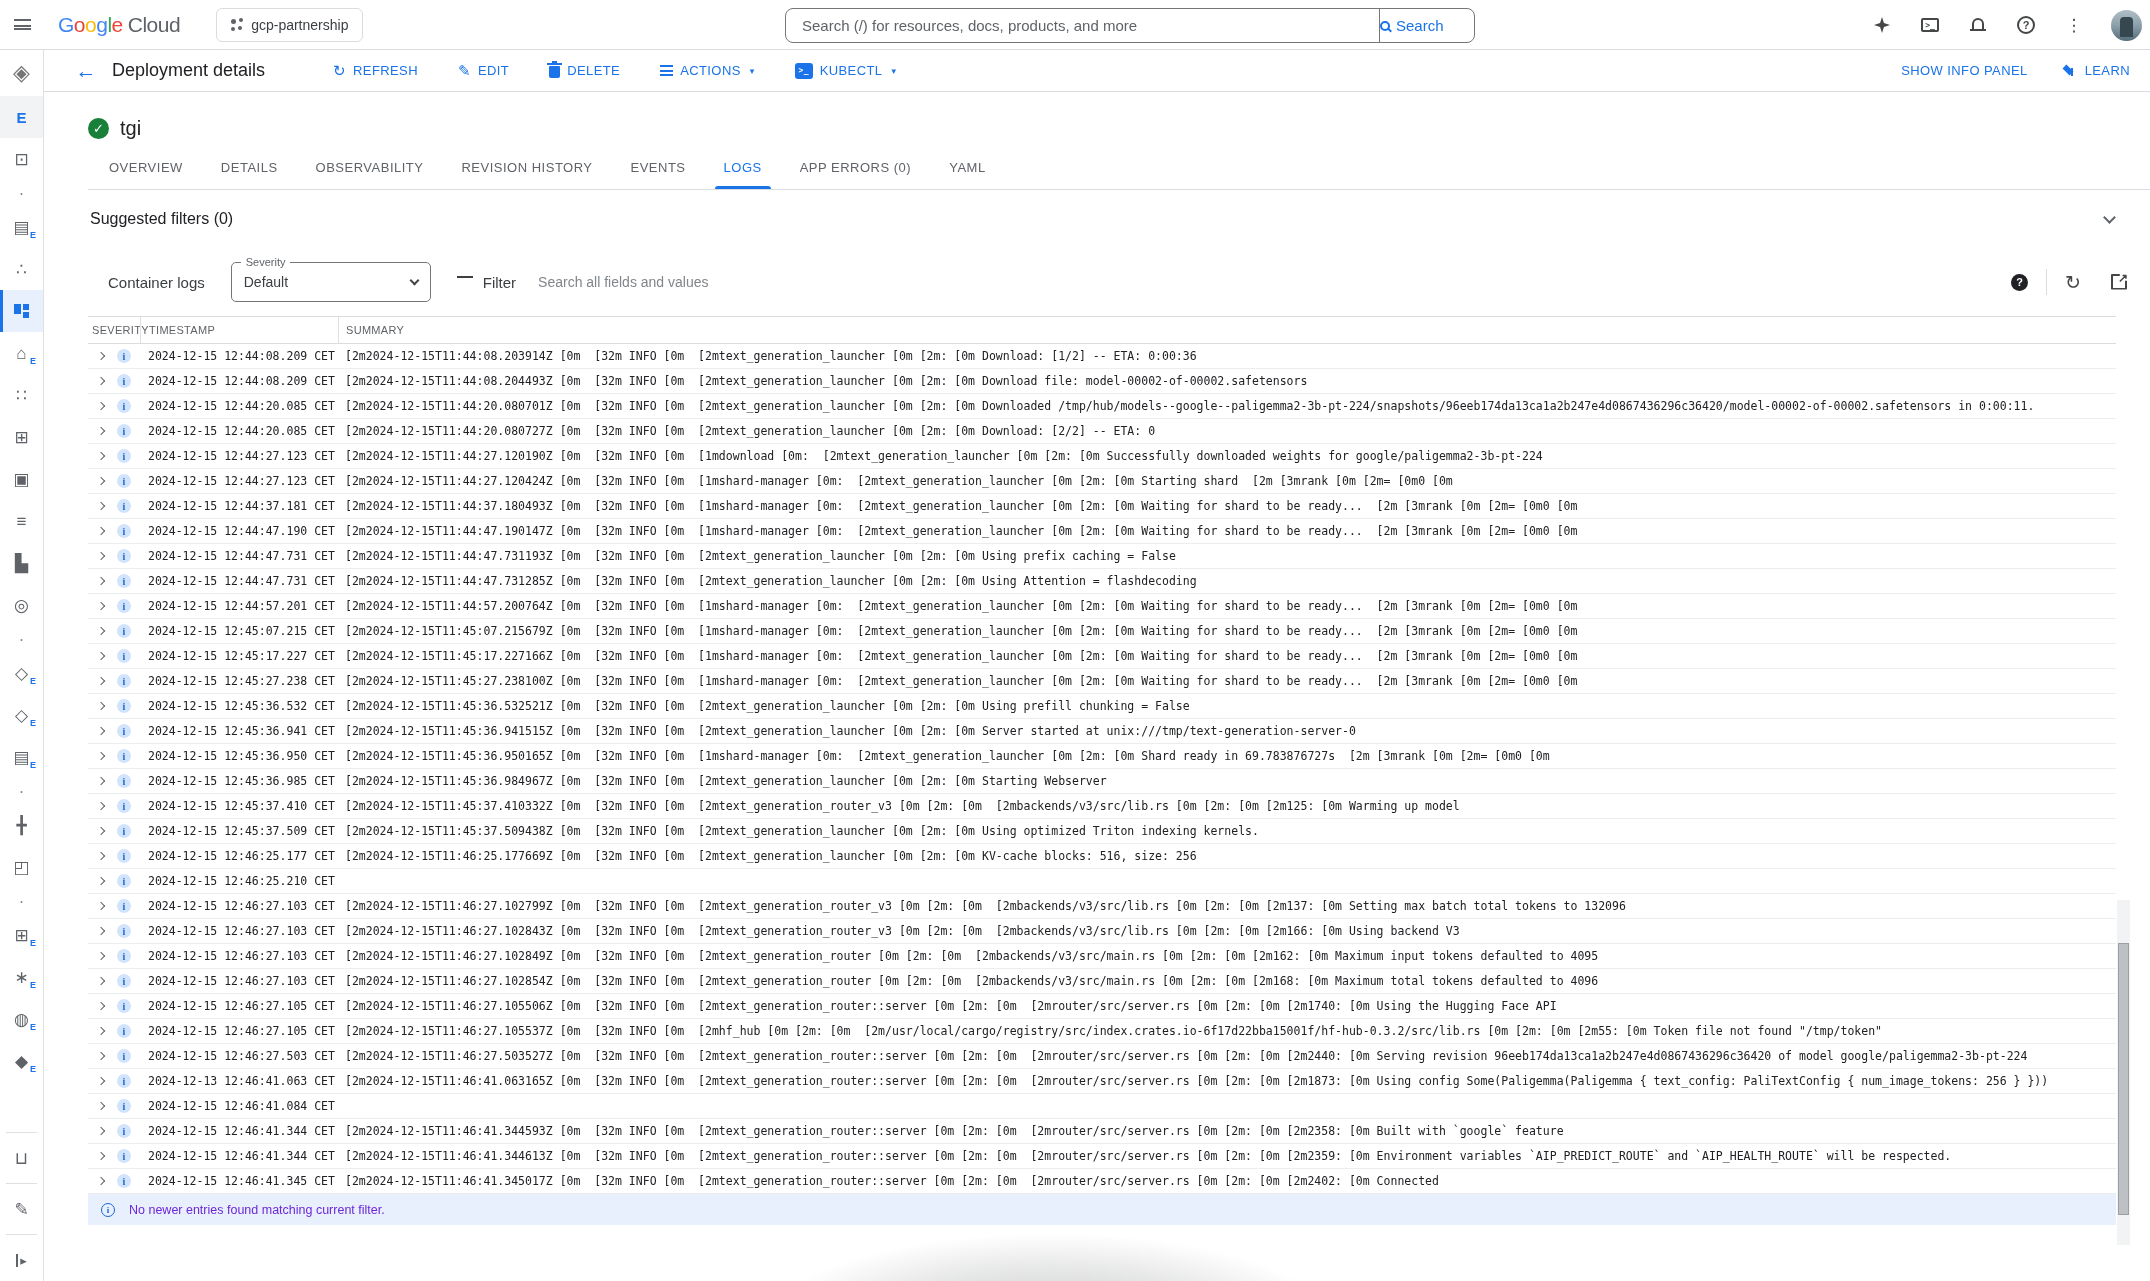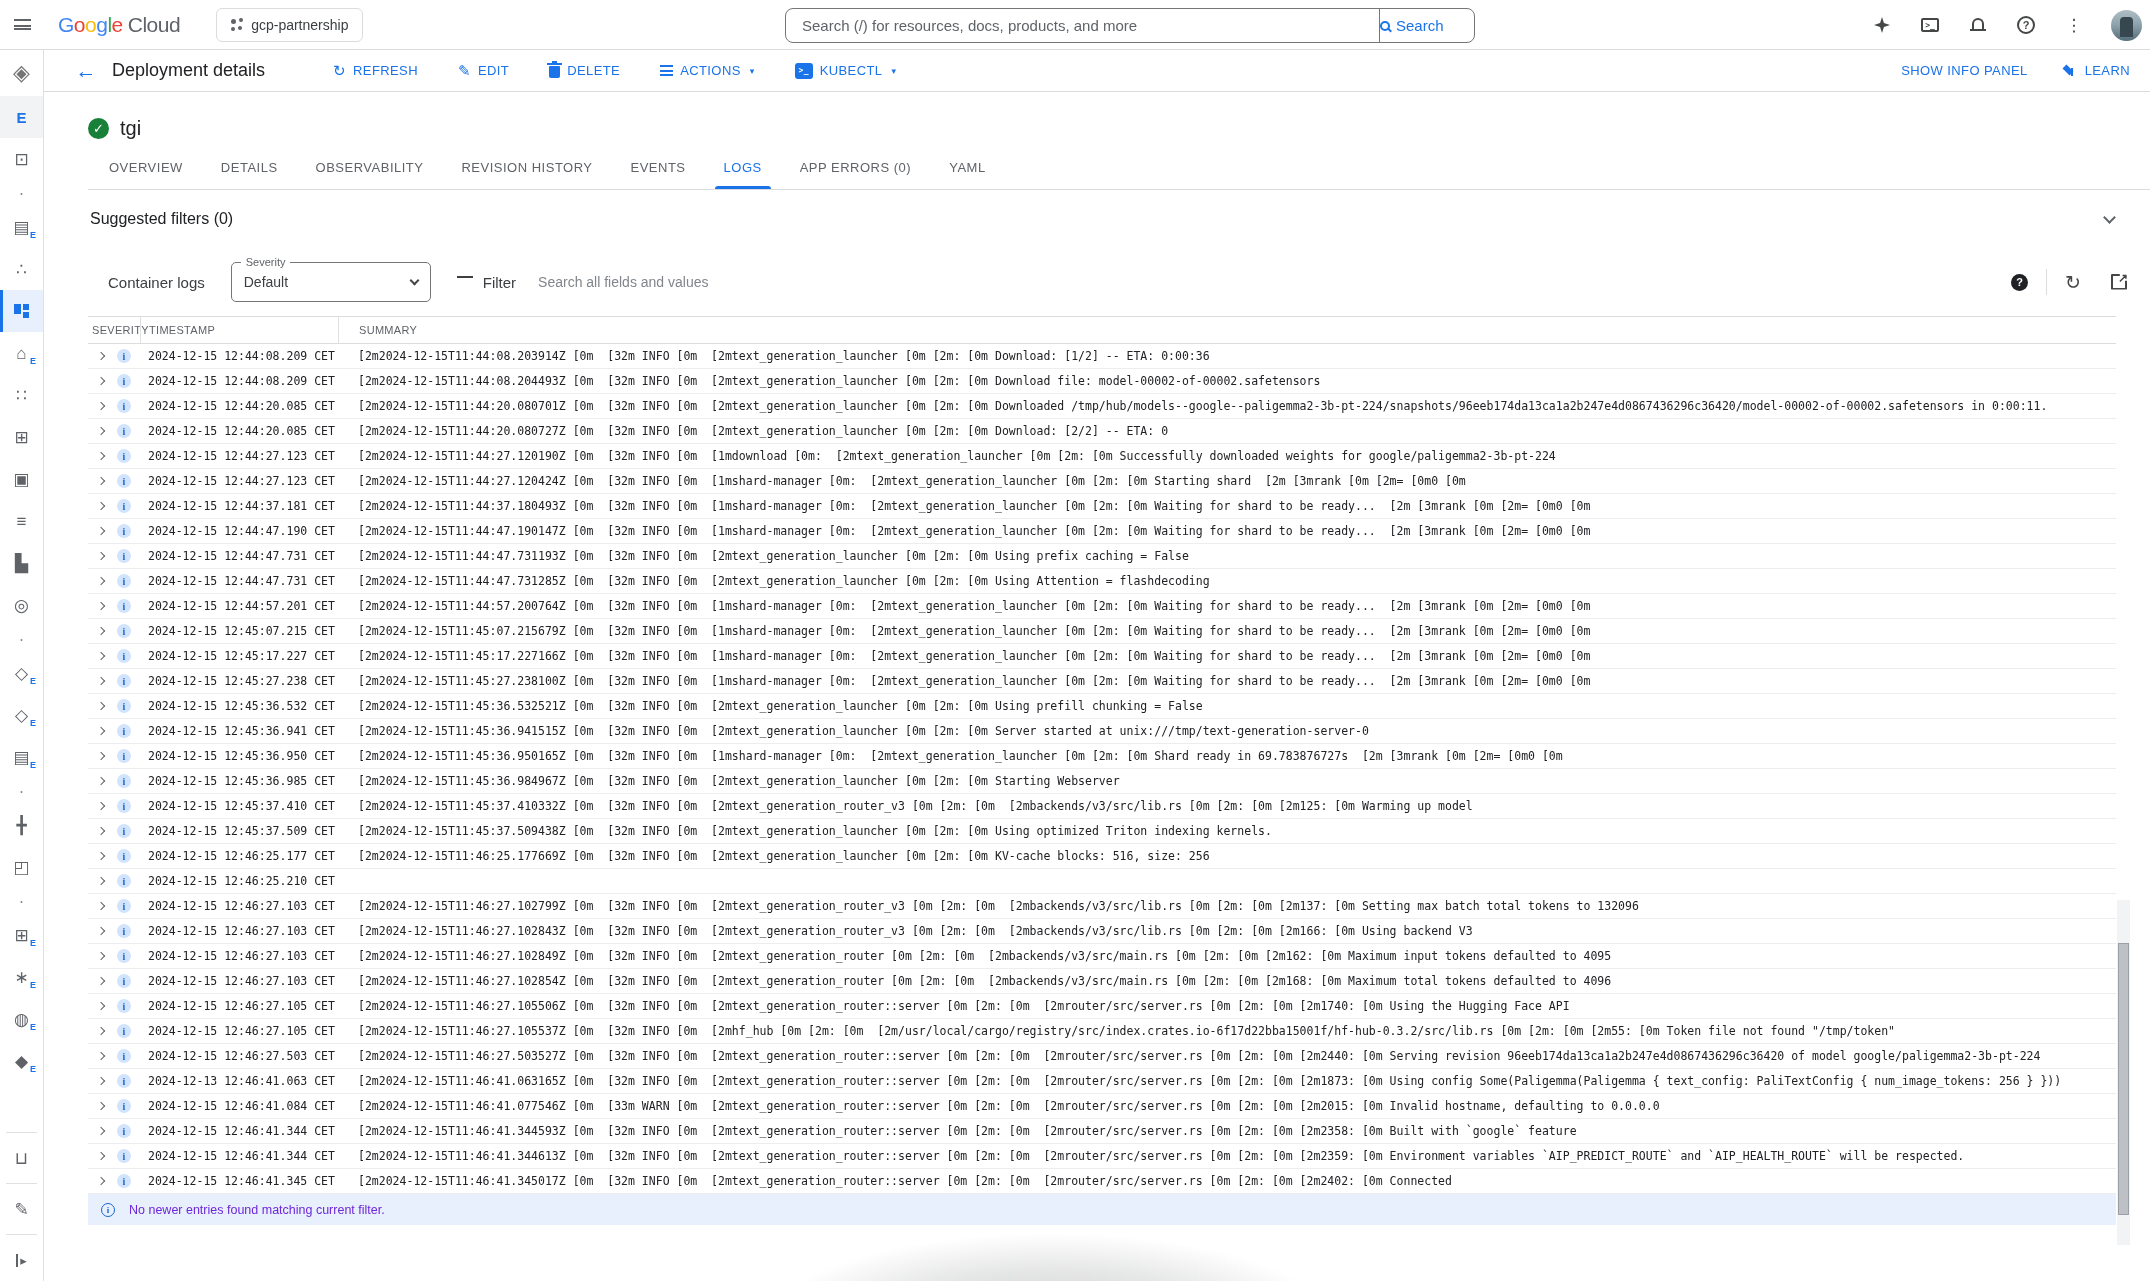--- a/index.html
+++ b/index.html
@@ -132,21 +132,21 @@
   .openew::before { content:""; position:absolute; left:0; bottom:0; width:12px; height:12px; border:2px solid #444746; border-radius:1px;
                     clip-path:polygon(0 0,55% 0,55% 45%,100% 45%,100% 100%,0 100%); }
   .openew::after { content:"↗"; position:absolute; right:-2px; top:-4px; font-size:12px; font-weight:bold; color:#444746; }
 
   
   .logtable { margin-left:44px; width:2028px; }
   .thead { display:flex; height:28px; border-top:1px solid #dadce0; border-bottom:1px solid #dadce0; align-items:center; }
   .th { font-size:11px; font-weight:500; color:#5f6368; letter-spacing:.3px; }
   .col-sev { width:52px; padding-left:4px; }
   .col-ts { width:198px; padding-left:8px; border-left:1px solid #e0e0e0; align-self:stretch; display:flex; align-items:center; }
-  .col-sum { flex:1; padding-left:20px; border-left:1px solid #e0e0e0; align-self:stretch; display:flex; align-items:center; overflow:hidden; }
+  .col-sum { flex:1; padding-left:7px; border-left:1px solid #e0e0e0; align-self:stretch; display:flex; align-items:center; overflow:hidden; }
   .row { display:flex; height:25px; align-items:center; border-bottom:1px solid #ebedef; }
   .row .col-ts, .row .col-sum { border-left:none; }
   .expander { width:10px; height:10px; margin-left:10px; display:flex; align-items:center; cursor:pointer; }
   .expander i { width:6px; height:6px; border-right:1.6px solid #5f6368; border-bottom:1.6px solid #5f6368;
                 transform:rotate(-45deg); display:block; }
   .sevicon { width:14px; height:14px; border-radius:50%; background:#d2e3fc; color:#1967d2; font-size:10px; font-weight:bold;
              font-family:"Liberation Serif",serif; display:flex; align-items:center; justify-content:center; margin-left:9px; }
   .ts, .sum { font-family:"DejaVu Sans Mono",monospace; font-size:11.5px; color:#202124; white-space:pre; }
   .sum { overflow:hidden; }
 
@@ -925,23 +925,20 @@
           <div class="row">
             <span class="col-sev" style="display:flex;align-items:center;padding-left:0">
               <span class="expander">
                 <i></i>
               </span>
               <span class="sevicon">i</span>
             </span>
             <span class="col-ts">
               <span class="ts">2024-12-15 12:46:41.084 CET</span>
             </span>
-            <span class="col-sum">
-              <span class="sum">[2m2024-12-15T11:46:41.077546Z [0m  [33m WARN [0m  [2mtext_generation_router::server [0m [2m: [0m  [2mrouter/src/server.rs [0m [2m: [0m [2m2015: [0m Invalid hostname, defaulting to 0.0.0.0</span>
-            </span>
           </div>
 
           <div class="row">
             <span class="col-sev" style="display:flex;align-items:center;padding-left:0">
               <span class="expander">
                 <i></i>
               </span>
               <span class="sevicon">i</span>
             </span>
             <span class="col-ts">

